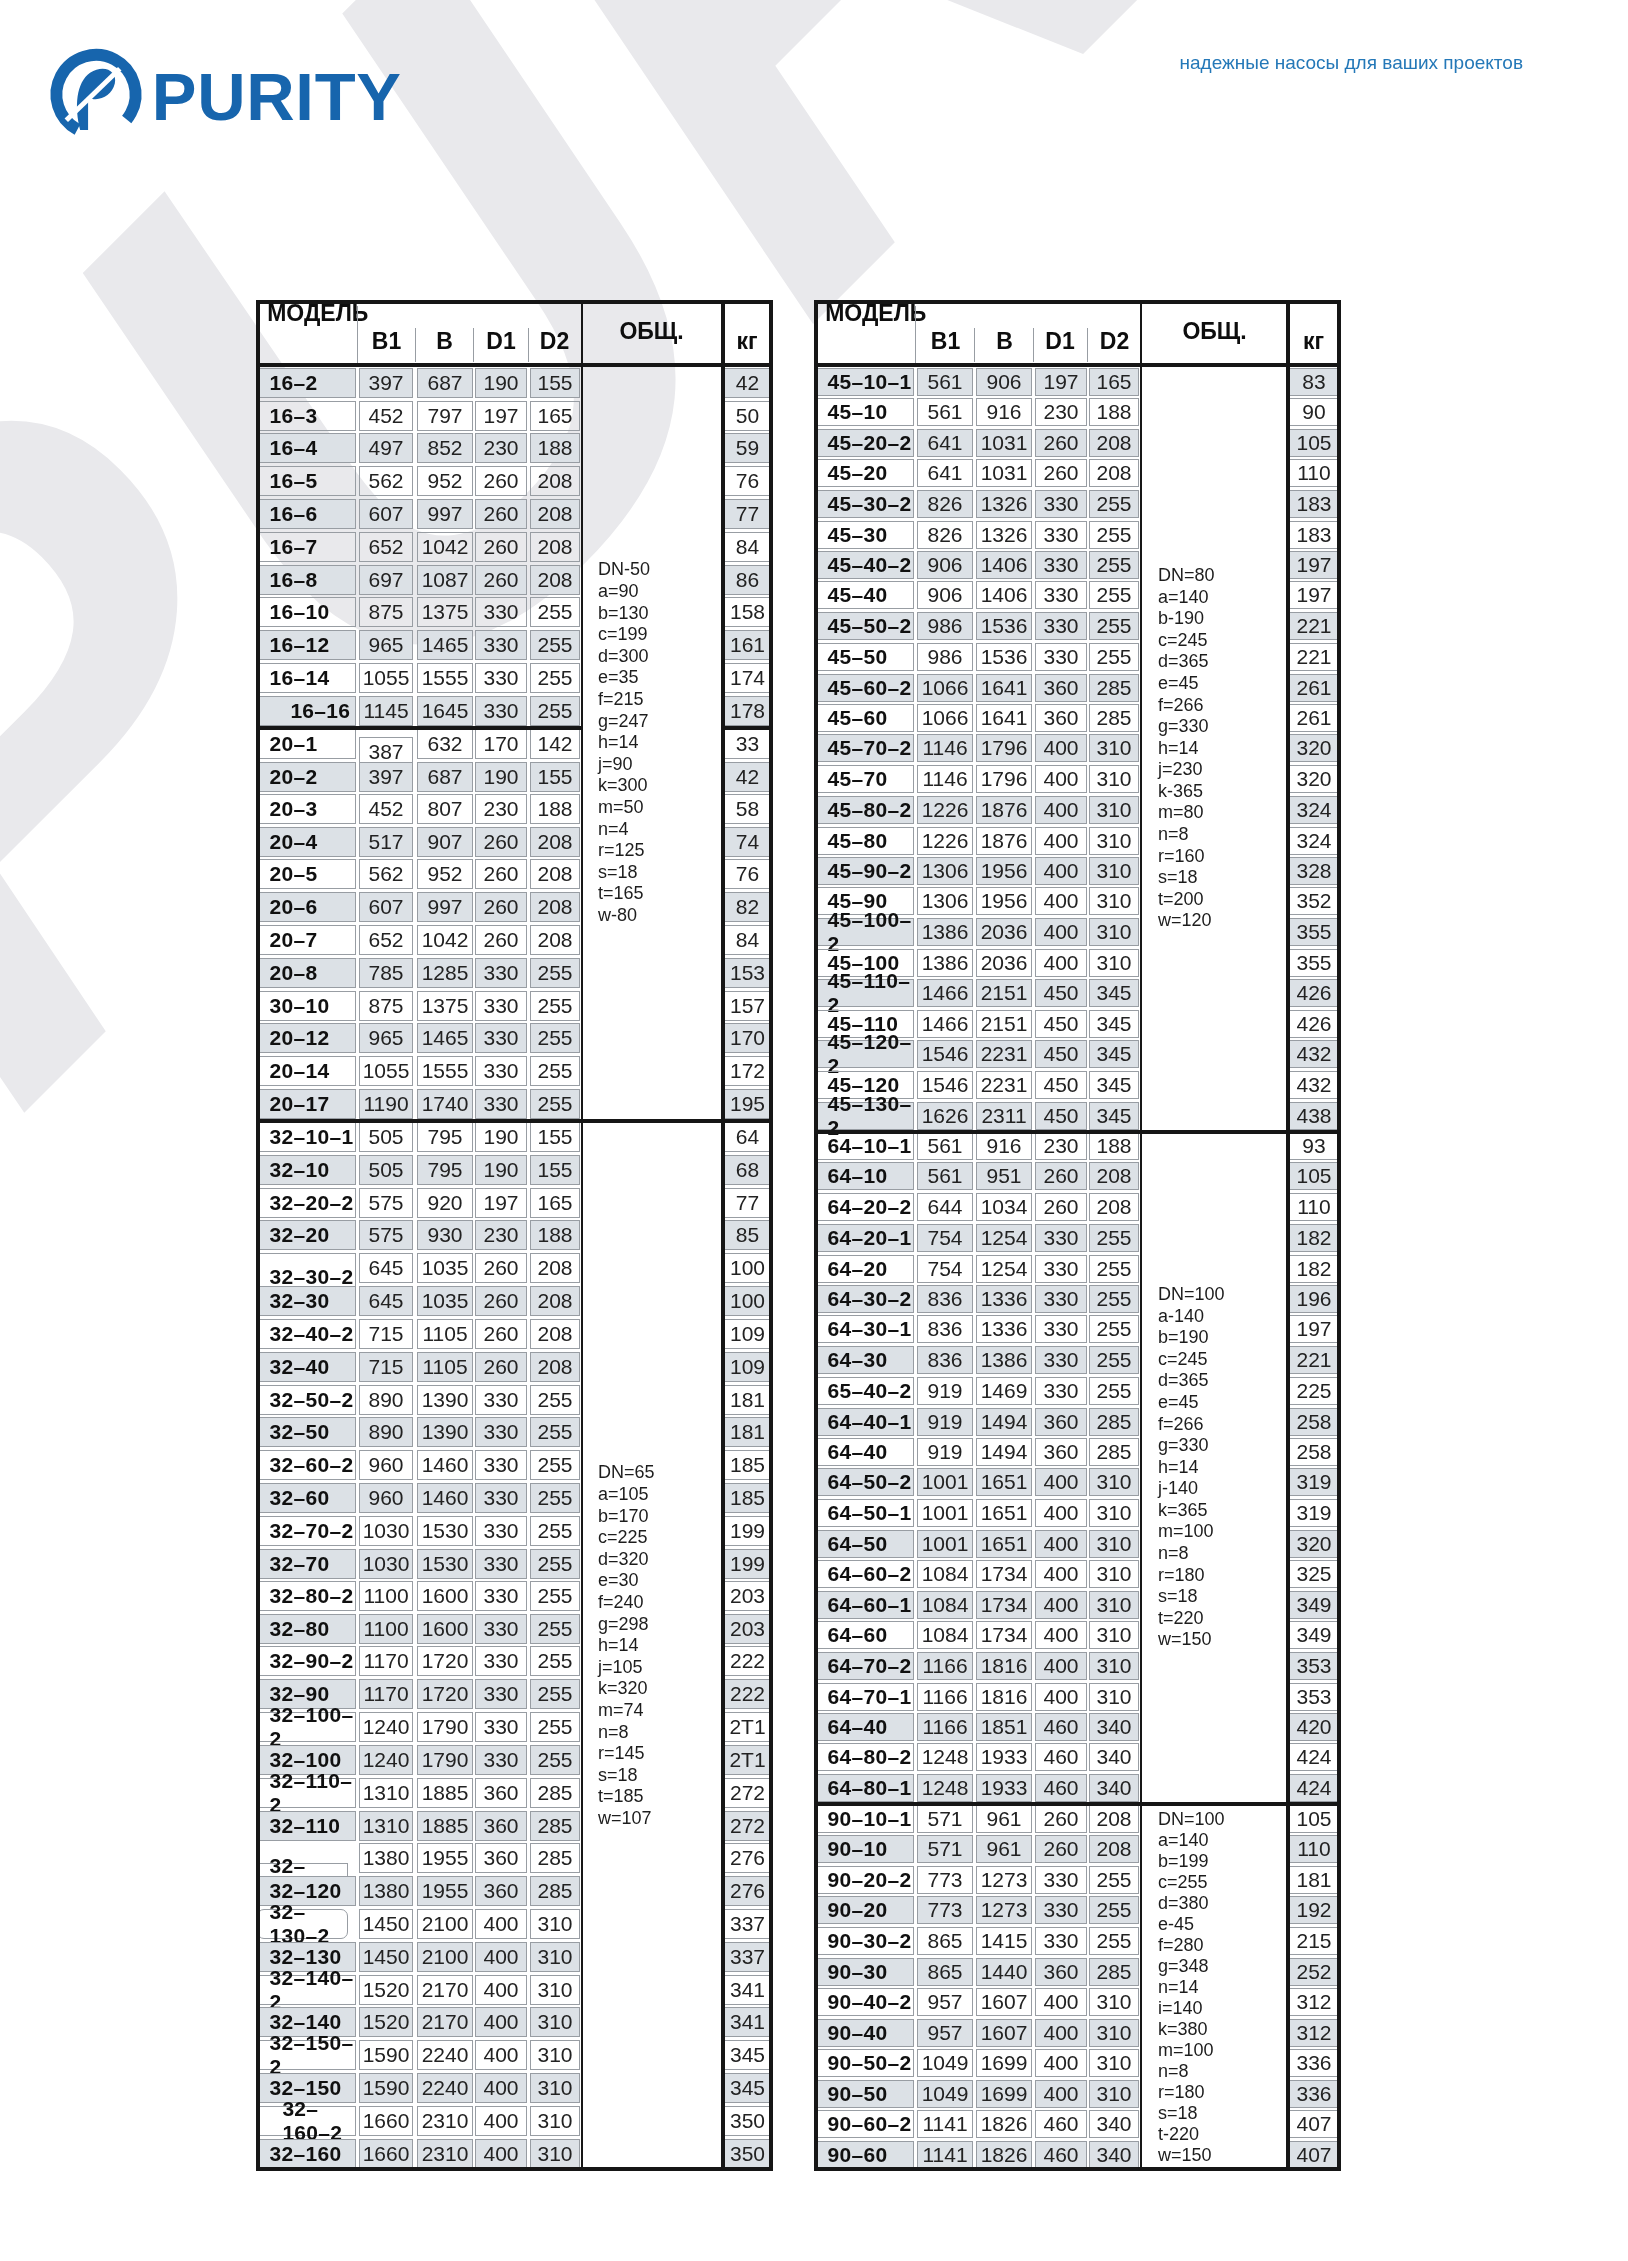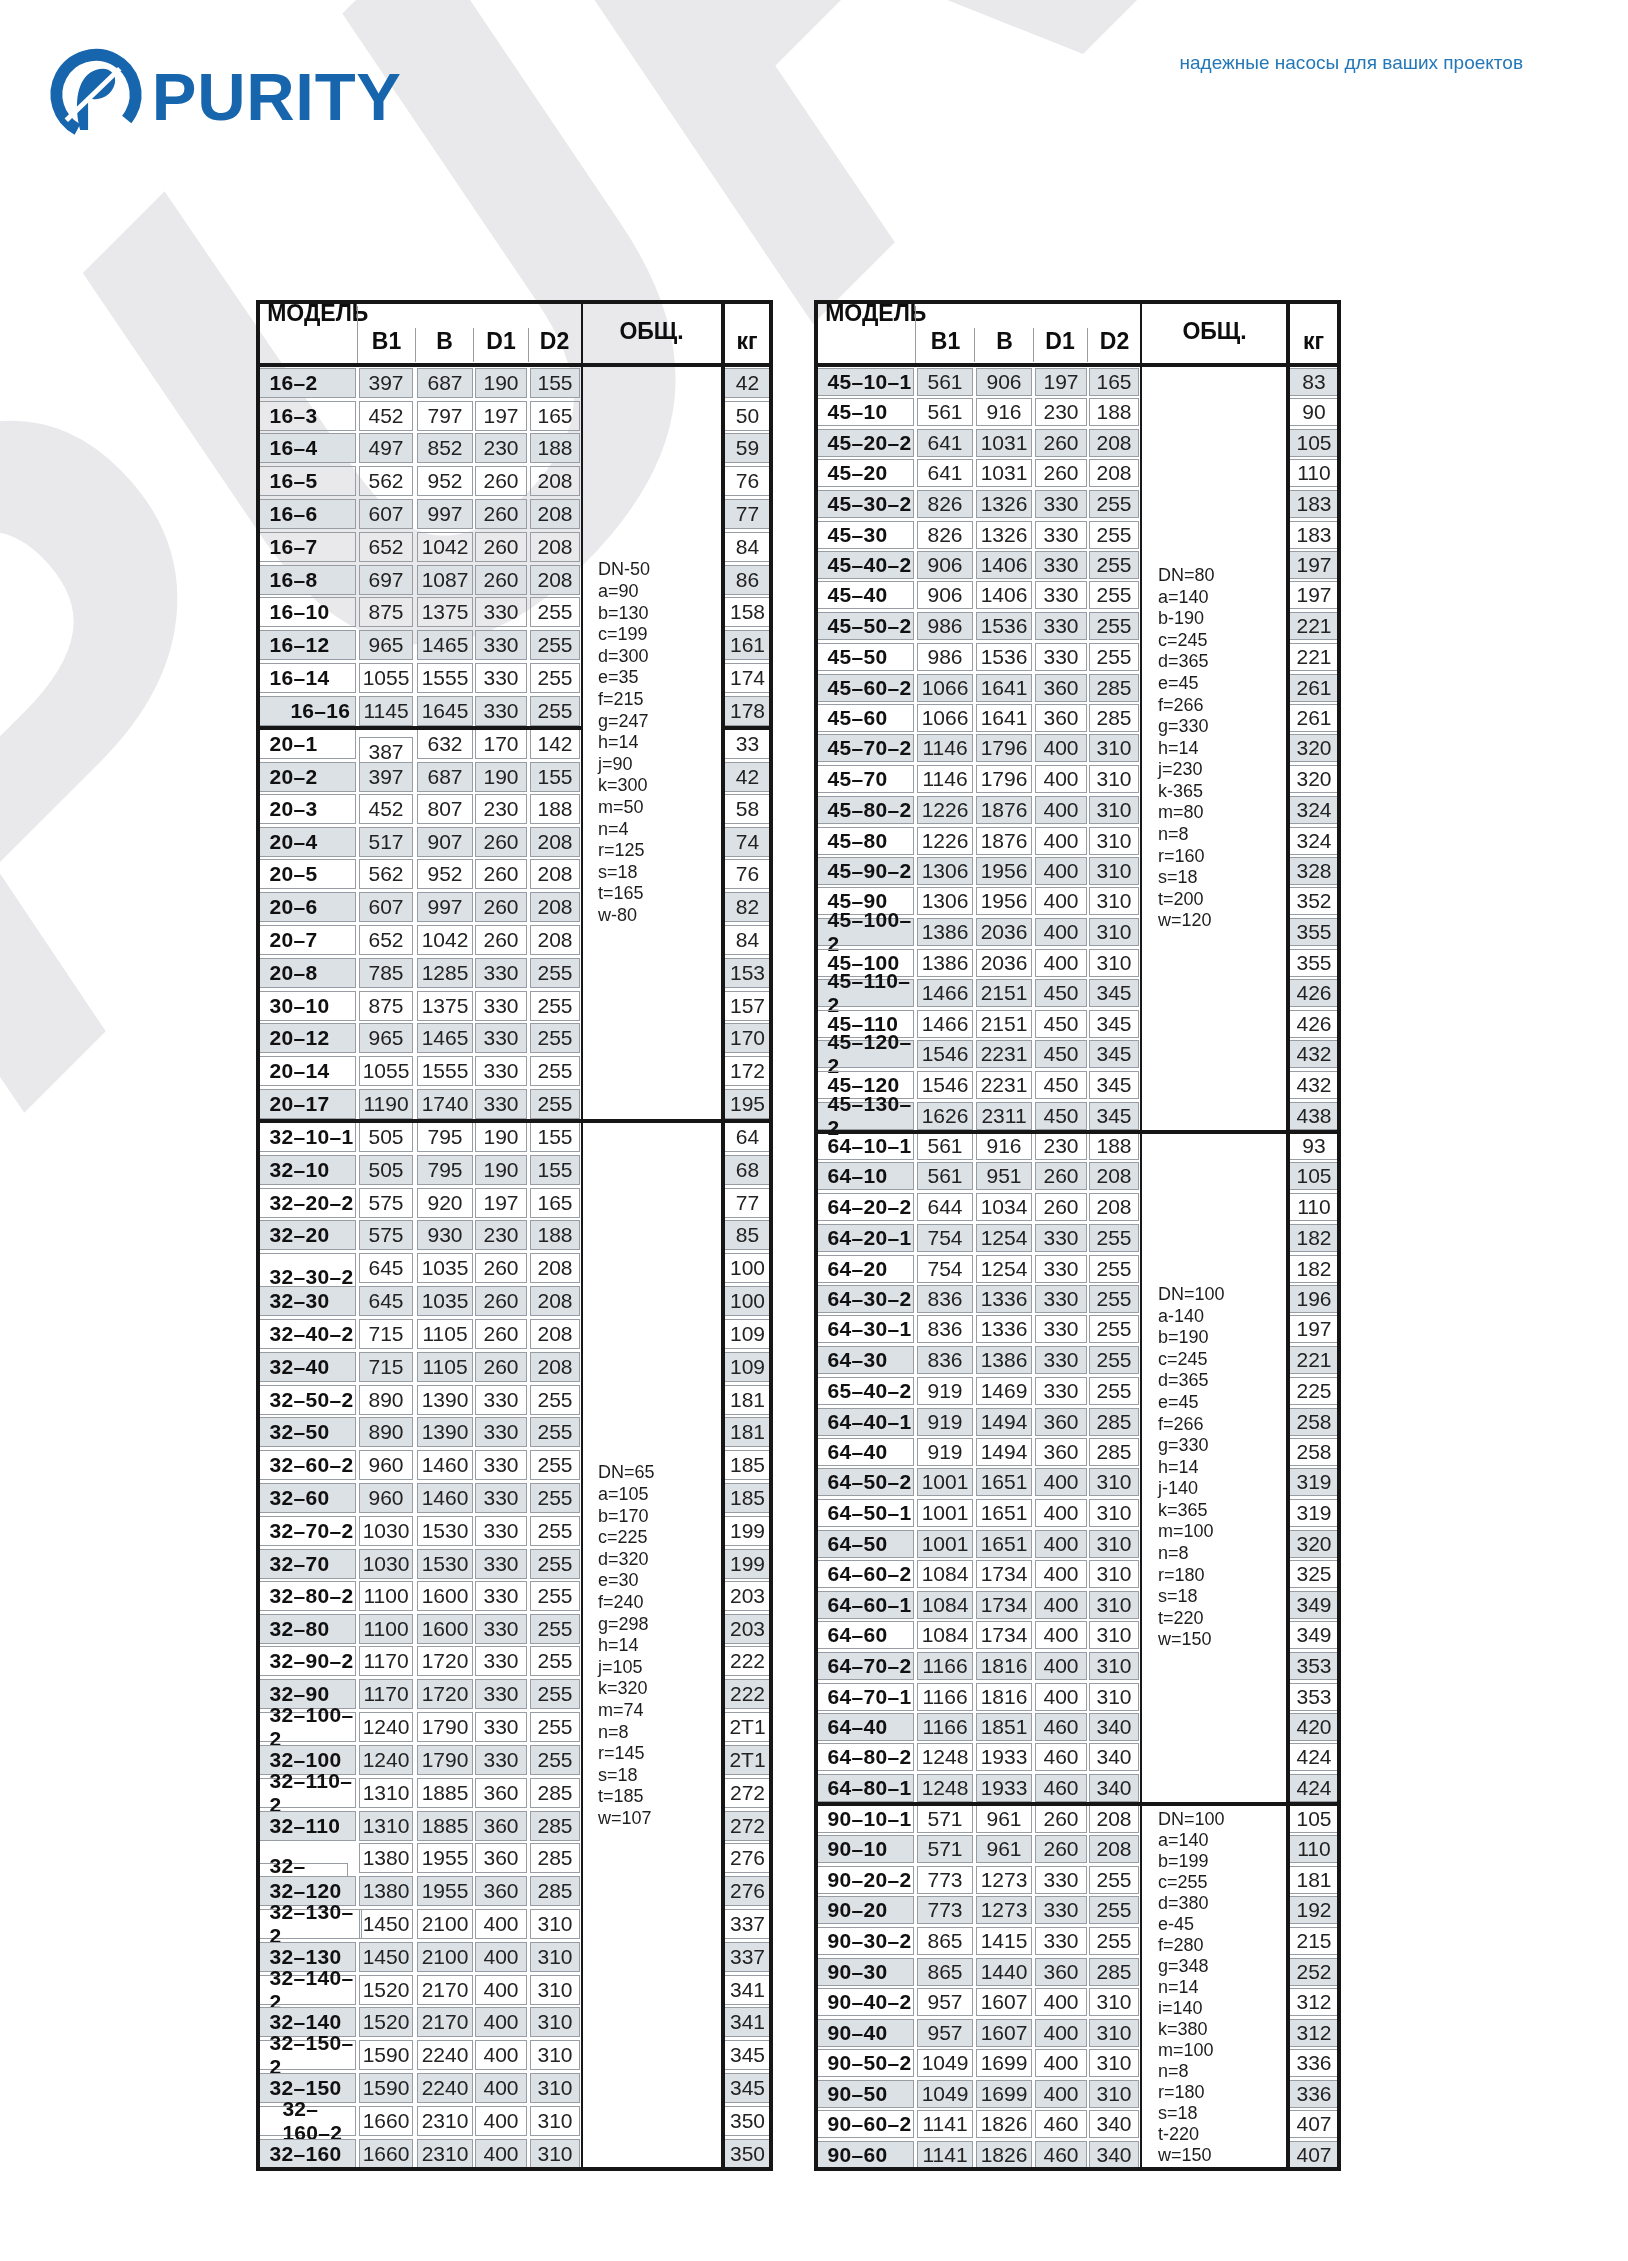--- a/index.html
+++ b/index.html
@@ -344,21 +344,21 @@
       <div class="cell" style="left: 161px; top: 1543px; width: 56px; height: 30px;">1955</div>
       <div class="cell" style="left: 219px; top: 1543px; width: 52px; height: 30px;">360</div>
       <div class="cell" style="left: 274px; top: 1543px; width: 50px; height: 30px;">285</div>
       <div class="cell" style="left: 468px; top: 1543px; width: 47px; height: 30px;">276</div>
       <div class="cell shaded model" style="left: 1.4px; top: 1576px; width: 99px; height: 30px;">32–120</div>
       <div class="cell shaded" style="left: 103px; top: 1576px; width: 54px; height: 30px;">1380</div>
       <div class="cell shaded" style="left: 161px; top: 1576px; width: 56px; height: 30px;">1955</div>
       <div class="cell shaded" style="left: 219px; top: 1576px; width: 52px; height: 30px;">360</div>
       <div class="cell shaded" style="left: 274px; top: 1576px; width: 50px; height: 30px;">285</div>
       <div class="cell shaded" style="left: 468px; top: 1576px; width: 47px; height: 30px;">276</div>
-      <div class="cell model" style="left: 1.4px; top: 1609px; width: 105px; height: 30px;">32–130–2</div>
+      <div class="cell model" style="left: 1.4px; top: 1609px; width: 91px; height: 30px; border-radius: 7px;">32–130–2</div>
       <div class="cell" style="left: 103px; top: 1609px; width: 54px; height: 30px;">1450</div>
       <div class="cell" style="left: 161px; top: 1609px; width: 56px; height: 30px;">2100</div>
       <div class="cell" style="left: 219px; top: 1609px; width: 52px; height: 30px;">400</div>
       <div class="cell" style="left: 274px; top: 1609px; width: 50px; height: 30px;">310</div>
       <div class="cell" style="left: 468px; top: 1609px; width: 47px; height: 30px;">337</div>
       <div class="cell shaded model" style="left: 1.4px; top: 1642px; width: 99px; height: 30px;">32–130</div>
       <div class="cell shaded" style="left: 103px; top: 1642px; width: 54px; height: 30px;">1450</div>
       <div class="cell shaded" style="left: 161px; top: 1642px; width: 56px; height: 30px;">2100</div>
       <div class="cell shaded" style="left: 219px; top: 1642px; width: 52px; height: 30px;">400</div>
       <div class="cell shaded" style="left: 274px; top: 1642px; width: 50px; height: 30px;">310</div>

